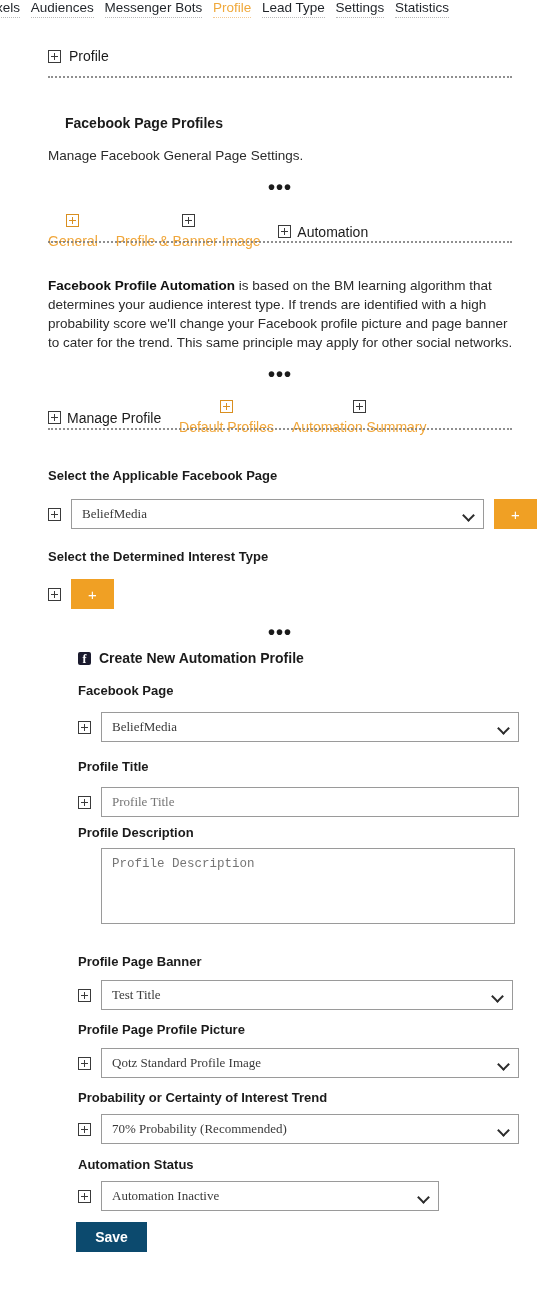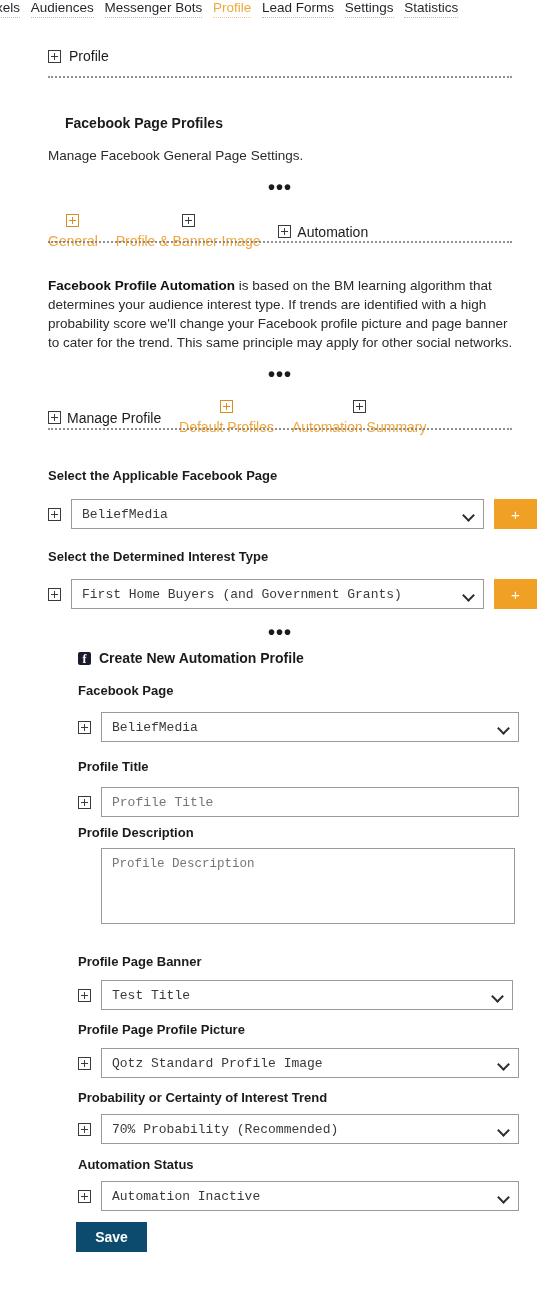--- a/index.html
+++ b/index.html
@@ -125,21 +125,21 @@
   .field-row {
     display: flex;
     align-items: center;
     gap: 10px;
   }
   .sel, .txt {
     box-sizing: border-box;
     height: 30px;
     border: 1px solid #9a9a9a;
     background: #ffffff;
-    font-family: Liberation Mono, monospace;
+    font-family: Liberation Serif, serif;
     font-size: 13px;
     color: #3a3a3a;
     padding: 0 26px 0 10px;
     display: flex;
     align-items: center;
     position: relative;
     border-radius: 0;
   }
   .sel::after {
     content: "";
@@ -220,21 +220,21 @@
   }
 </style>
 </head>
 <body>
 
 <div class="topnav">
   <a class="nav-item clipped" href="#">xels</a>
   <a class="nav-item" href="#">Audiences</a>
   <a class="nav-item" href="#">Messenger Bots</a>
   <a class="nav-item active" href="#">Profile</a>
-  <a class="nav-item" href="#">Lead Forms</a>
+  <a class="nav-item" href="#">Lead Type</a>
   <a class="nav-item" href="#">Settings</a>
   <a class="nav-item" href="#">Statistics</a>
 </div>
 
 <div class="row-expand" style="position:absolute;left:48px;top:48px;gap:8px;">
   <span class="plus-box"></span>
   <span style="font-size:14px;color:#1b1b1b;">Profile</span>
 </div>
 <hr class="dotted-rule" style="position:absolute;left:48px;top:76px;width:464px;">
 
@@ -286,23 +286,20 @@
   <span class="plus-box"></span>
   <div class="sel" style="width:413px;">
     <span>BeliefMedia</span>
   </div>
   <button class="btn-plus">+</button>
 </div>
 
 <div class="label-bold" style="position:absolute;left:48px;top:549px;">Select the Determined Interest Type</div>
 <div class="field-row" style="position:absolute;left:48px;top:579px;">
   <span class="plus-box"></span>
-  <div class="sel" style="width:413px;">
-    <span>First Home Buyers (and Government Grants)</span>
-  </div>
   <button class="btn-plus">+</button>
 </div>
 
 <div class="dots-sep" style="position:absolute;left:48px;top:628px;width:464px;">•••</div>
 
 <div class="row-expand" style="position:absolute;left:78px;top:650px;gap:8px;">
   <span class="fb-icon">
       <span>f</span>
     </span>
   <span class="h-bold">Create New Automation Profile</span>
@@ -345,18 +342,18 @@
 <div class="field-row" style="position:absolute;left:78px;top:1114px;">
   <span class="plus-box"></span>
   <div class="sel" style="width:418px;">
     <span>70% Probability (Recommended)</span>
   </div>
 </div>
 
 <div class="label-bold" style="position:absolute;left:78px;top:1157px;">Automation Status</div>
 <div class="field-row" style="position:absolute;left:78px;top:1181px;">
   <span class="plus-box"></span>
-  <div class="sel" style="width:418px;">
+  <div class="sel" style="width:338px;">
     <span>Automation Inactive</span>
   </div>
 </div>
 
 <button class="btn-save" style="position:absolute;left:76px;top:1222px;">Save</button>
 
 </body></html>

